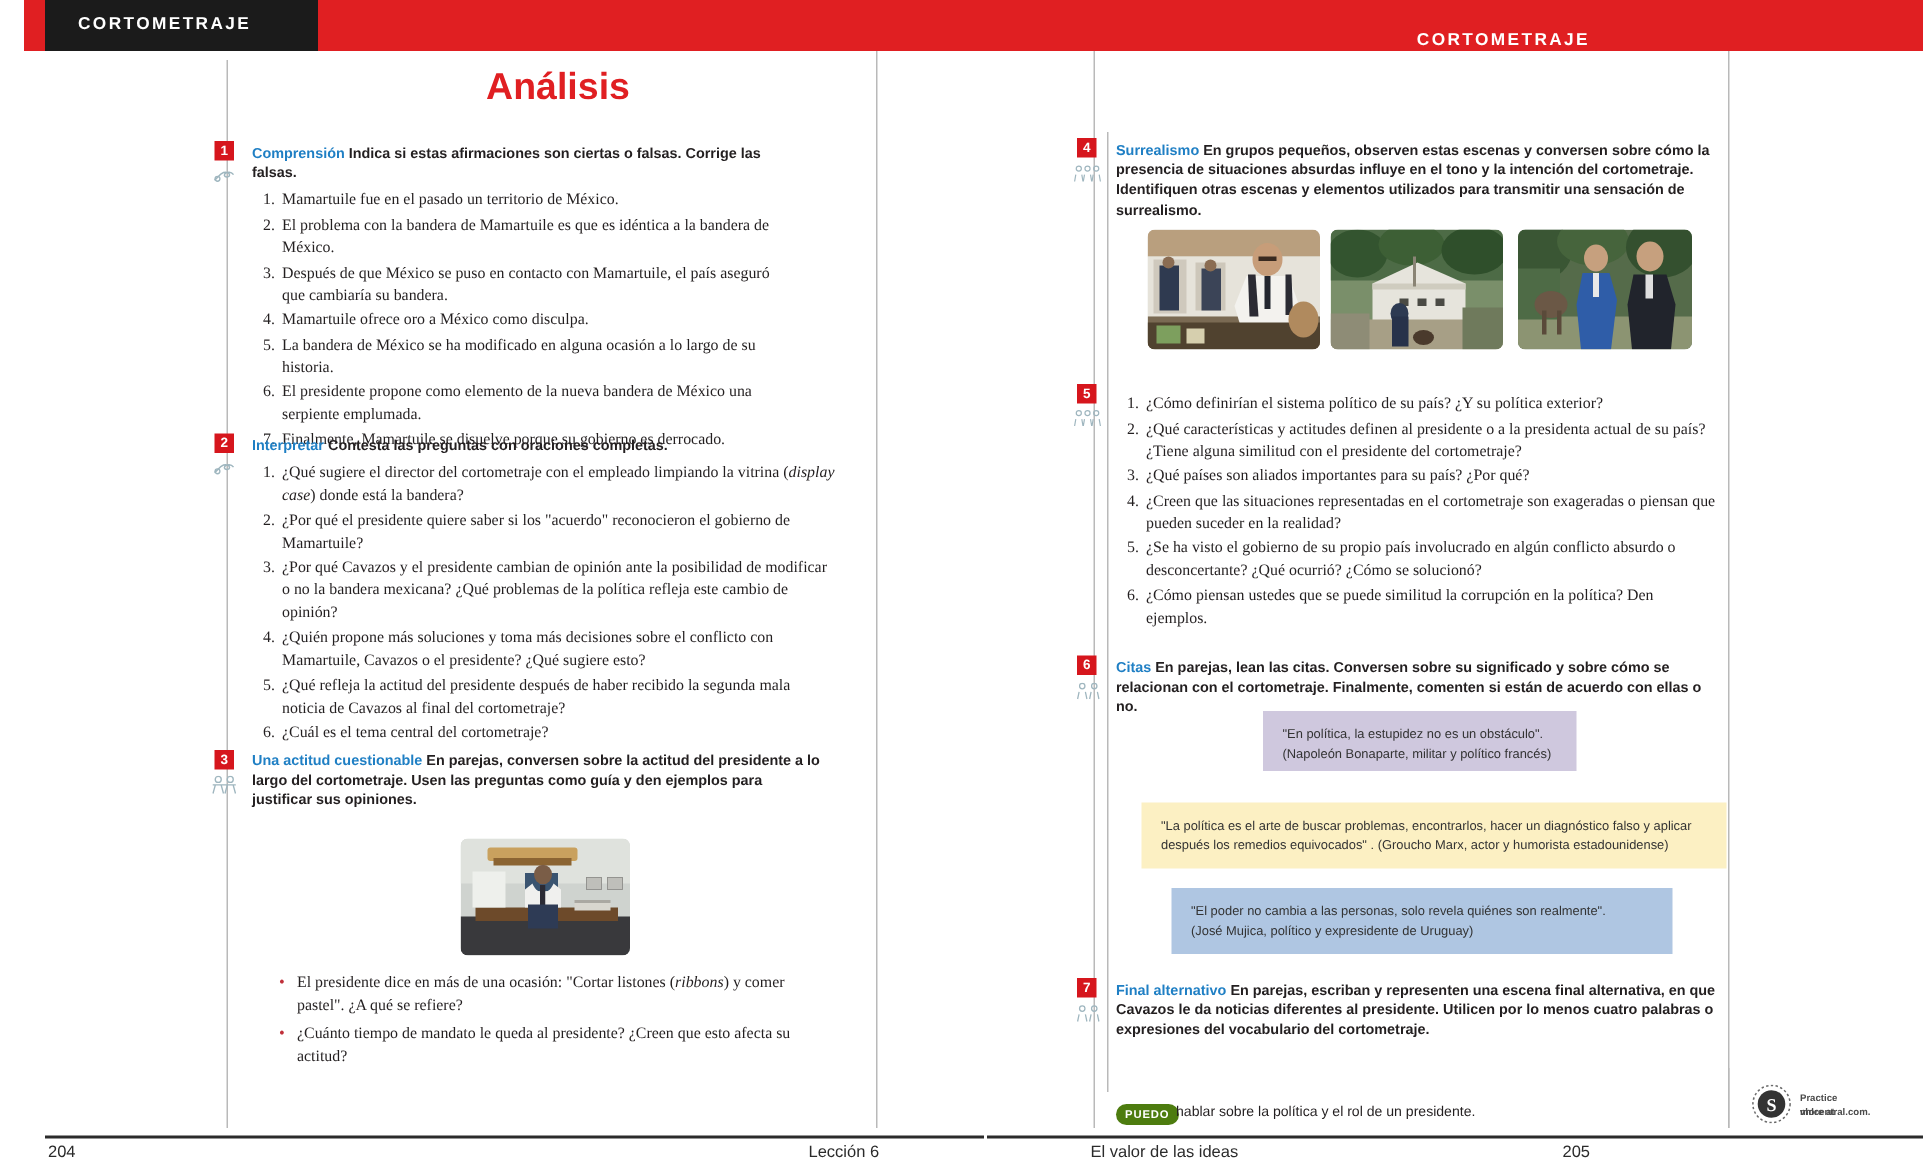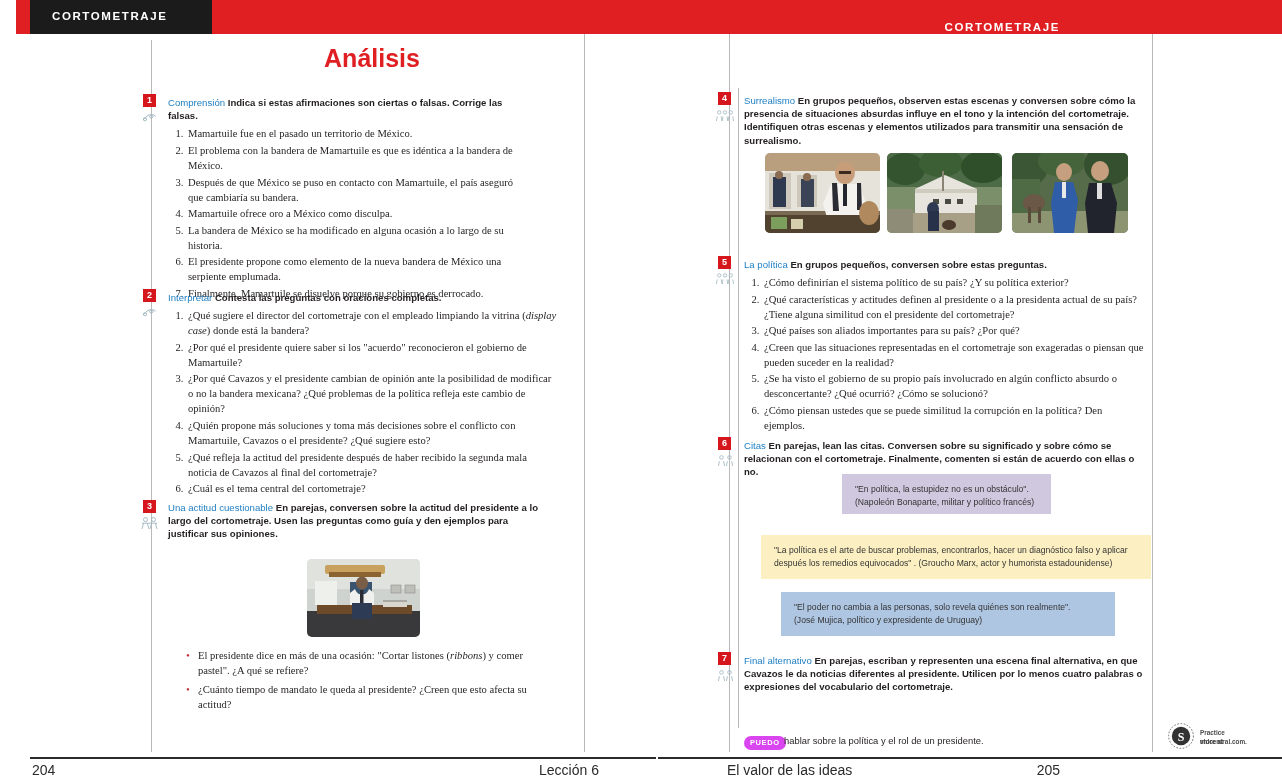--- a/index.html
+++ b/index.html
@@ -53,21 +53,21 @@
   .ico{
     position:absolute;width:15px;height:13px;
     color:#9fb6bf;font-size:11px;line-height:13px;text-align:center;
   }
   .ico svg{display:block;}
   .body{position:absolute;}
   .dir{
     font-size:9.6px;color:#231f20;line-height:1.38;
     font-family:"Liberation Sans", sans-serif;font-weight:bold;
   }
-  .dir .lead{color:#1f7fc4;font-weight:normal;margin-top:13px;}
+  .dir .lead{color:#1f7fc4;font-weight:bold;margin-top:13px;}
   .dir .plain{font-weight:bold;color:#231f20;}
 
   ol.qlist{
     margin:4px 0 0 0;padding:0 0 0 18px;
     font-family:"Liberation Serif", serif;
     font-size:10.6px;color:#231f20;line-height:1.42;
   }
   ol.qlist li{margin-bottom:1.5px;padding-left:2px;}
   ul.blist{
     margin:0;padding:0 0 0 16px;
@@ -90,33 +90,33 @@
     position:absolute;font-size:8.6px;line-height:1.5;color:#333;
     font-family:"Liberation Sans", sans-serif;
     padding:9px 13px;box-sizing:border-box;
   }
   .q-purple{background:#cfc8de;}
   .q-yellow{background:#fcf0c3;}
   .q-blue{background:#afc6e2;}
 
   
   .puedo-badge{
-    position:absolute;background:#d946ef;color:#fff;
+    position:absolute;background:#4d7c0f;color:#fff;
     font-size:7.5px;font-weight:bold;letter-spacing:.6px;
     padding:3px 6px;border-radius:7px;line-height:1;
   }
   .puedo-text{position:absolute;font-size:9.4px;color:#231f20;}
 
   
   .vhl{position:absolute;}
   .vhl-text{position:absolute;font-size:6.4px;color:#4a4a4a;line-height:1.35;font-weight:bold;}
 
   
   .foot-rule{position:absolute;background:#2b2b2b;height:2px;}
-  .foot-txt{position:absolute;font-size:14px;color:#2b2b2b;}
+  .foot-txt{position:absolute;font-size:11px;color:#2b2b2b;}
 </style>
 </head>
 <body>
 
 <div class="page">
 
   <div class="hdr-red"></div>
   <div class="hdr-black"></div>
   <div class="hdr-black-label">CORTOMETRAJE</div>
   <div class="hdr-red-label">CORTOMETRAJE</div>
@@ -305,24 +305,20 @@
   <div class="num" style="left:702px;top:256px;">5</div>
   <div class="ico" style="left:700px;top:273px;">
     <svg width="18" height="12" viewBox="0 0 18 12">
         <circle cx="3.2" cy="2.4" r="1.7" stroke="#9fb6bf" stroke-width=".8" fill="none"></circle>
         <circle cx="9" cy="2.4" r="1.7" stroke="#9fb6bf" stroke-width=".8" fill="none"></circle>
         <circle cx="14.8" cy="2.4" r="1.7" stroke="#9fb6bf" stroke-width=".8" fill="none"></circle>
         <path d="M1.2 6.4 .4 11M5.2 6.4 6 11M7 6.4 6.2 11M11 6.4 11.8 11M12.8 6.4 12 11M16.8 6.4 17.6 11" stroke="#9fb6bf" stroke-width=".8" fill="none"></path>
       </svg>
   </div>
   <div class="body" style="left:728px;top:258px;width:400px;">
-    <div class="dir">
-      <span class="lead">La política</span>
-      <span class="plain">En grupos pequeños, conversen sobre estas preguntas.</span>
-    </div>
     <ol class="qlist">
       <li>¿Cómo definirían el sistema político de su país? ¿Y su política exterior?</li>
       <li>¿Qué características y actitudes definen al presidente o a la presidenta actual de su país? ¿Tiene alguna similitud con el presidente del cortometraje?</li>
       <li>¿Qué países son aliados importantes para su país? ¿Por qué?</li>
       <li>¿Creen que las situaciones representadas en el cortometraje son exageradas o piensan que pueden suceder en la realidad?</li>
       <li>¿Se ha visto el gobierno de su propio país involucrado en algún conflicto absurdo o desconcertante? ¿Qué ocurrió? ¿Cómo se solucionó?</li>
       <li>¿Cómo piensan ustedes que se puede similitud la corrupción en la política? Den ejemplos.</li>
     </ol>
   </div>
 

